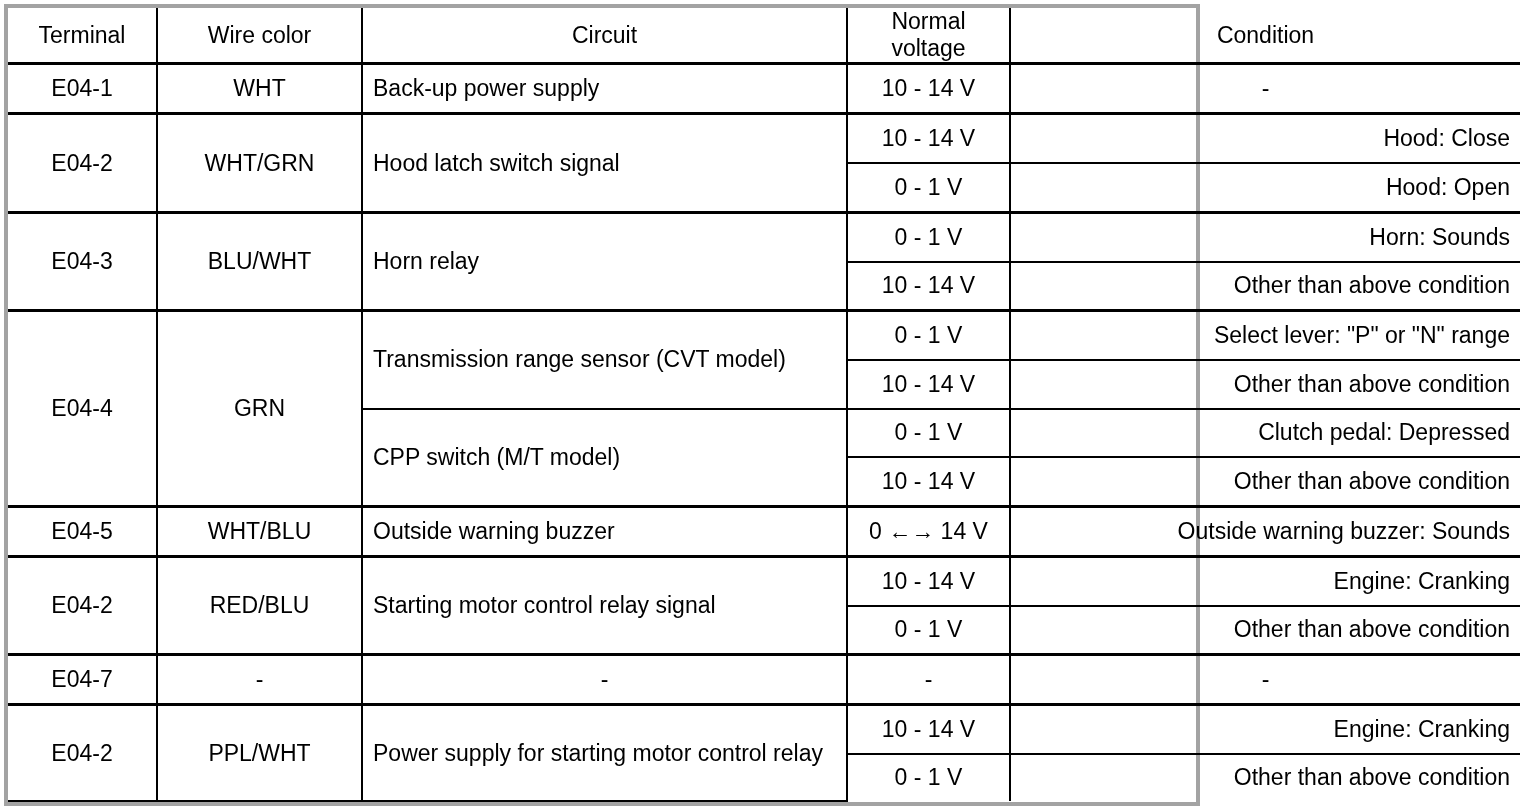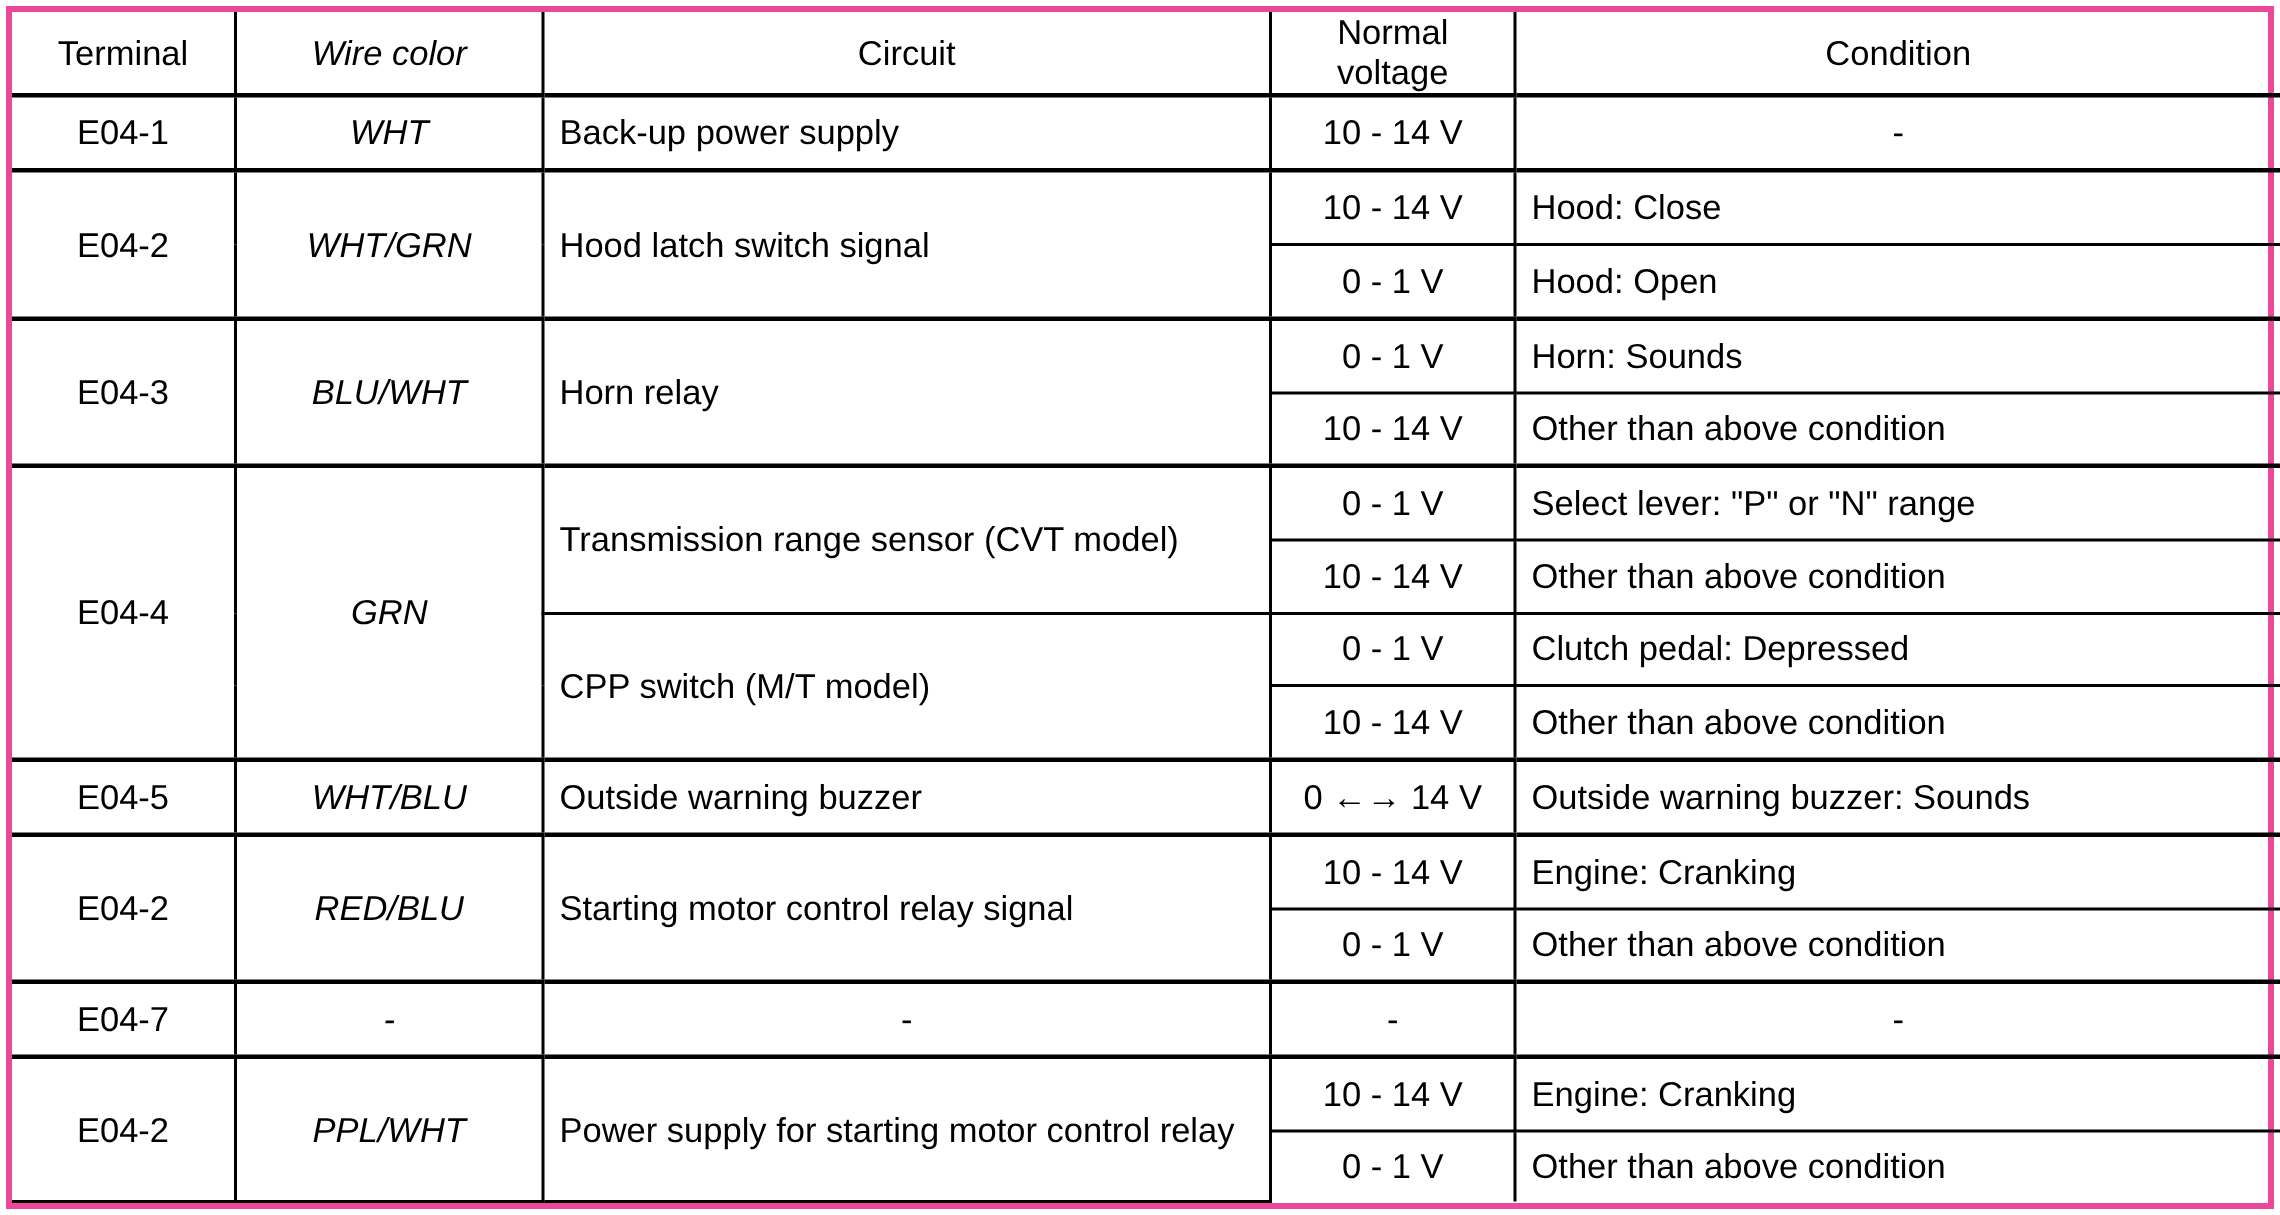--- a/index.html
+++ b/index.html
@@ -13,24 +13,24 @@
     height: 810px;
     font-family: "Liberation Sans", sans-serif;
     color: #000000;
     overflow: hidden;
   }
 
   .table-wrap {
     position: absolute;
     left: 4px;
     top: 4px;
-    width: 1512px;
+    width: 1196px;
     height: 802px;
     box-sizing: border-box;
-    border: 4px solid #ec4899;
+    border: 4px solid #a3a3a3;
     background: #ffffff;
   }
 
   table.vtable {
     width: 100%;
     height: 100%;
     border-collapse: collapse;
     table-layout: fixed;
   }
 
@@ -52,24 +52,24 @@
   table.vtable thead th { border-top: none; }
   table.vtable tbody tr:last-child > td { border-bottom: none; }
 
   thead th {
     font-weight: bold;
     text-align: center;
     font-size: 24px;
   }
 
   .c-terminal   { width: 149px;  text-align: center; }
-  .c-wire       { width: 205px;  text-align: center; font-style: italic; }
+  .c-wire       { width: 205px;  text-align: center; }
   .c-circuit    { width: 485px;  text-align: left; }
   .c-voltage    { width: 163px;  text-align: center; }
-  .c-condition  { width: 510px;  text-align: left; }
+  .c-condition  { width: 510px;  text-align: right; }
 
   .center { text-align: center; margin-left: 48px; }
 
   .hdr-two-line { white-space: pre-line; }
 
   
   tr.group-start > td { border-top: 3px solid #000000; }
 </style>
 </head>
 <body>

